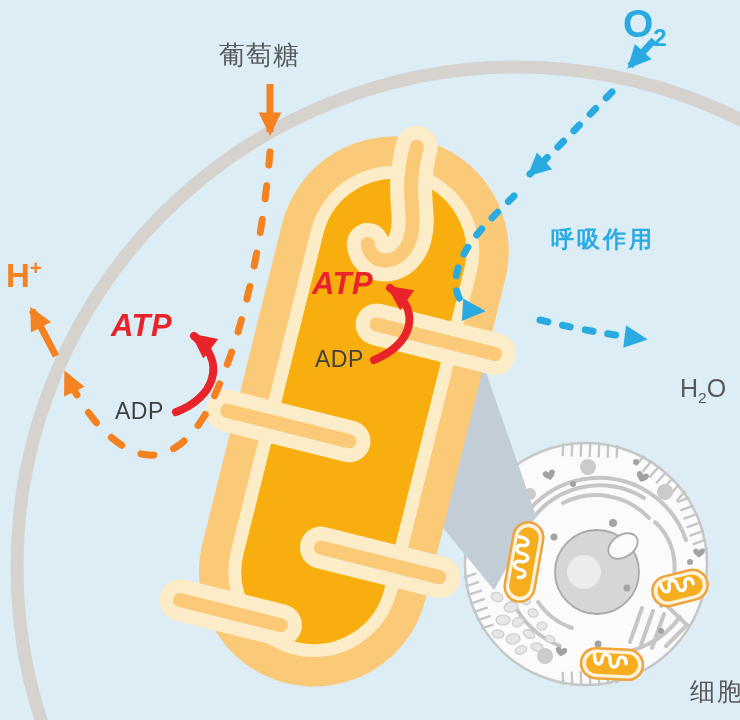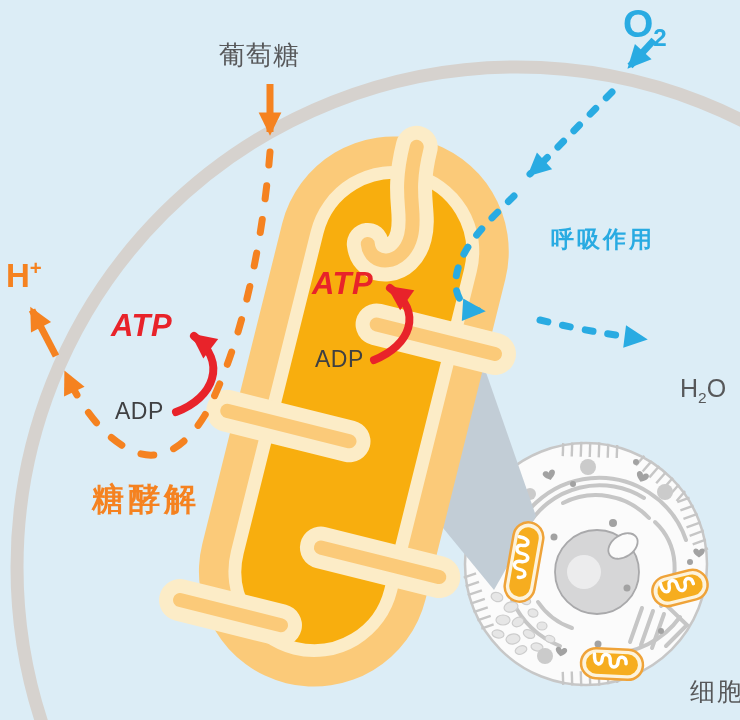--- a/index.html
+++ b/index.html
@@ -226,21 +226,20 @@
 <div class="lbl lbl-glucose">葡萄糖</div>
 
 <div class="lbl lbl-o2"><span>O</span><sub>2</sub></div>
 
 <div class="lbl lbl-hplus"><span>H</span><sup>+</sup></div>
 
 <div class="lbl lbl-respiration">呼吸作用</div>
 
 <div class="lbl lbl-h2o"><span>H</span><sub>2</sub><span>O</span></div>
 
-<div class="lbl lbl-glycolysis">糖酵解</div>
 
 <div class="lbl lbl-atp atp-outer">ATP</div>
 <div class="lbl lbl-adp adp-outer">ADP</div>
 
 <div class="lbl lbl-atp atp-inner">ATP</div>
 <div class="lbl lbl-adp adp-inner">ADP</div>
 
 <div class="lbl lbl-cell">细胞</div>
 
 </div>

